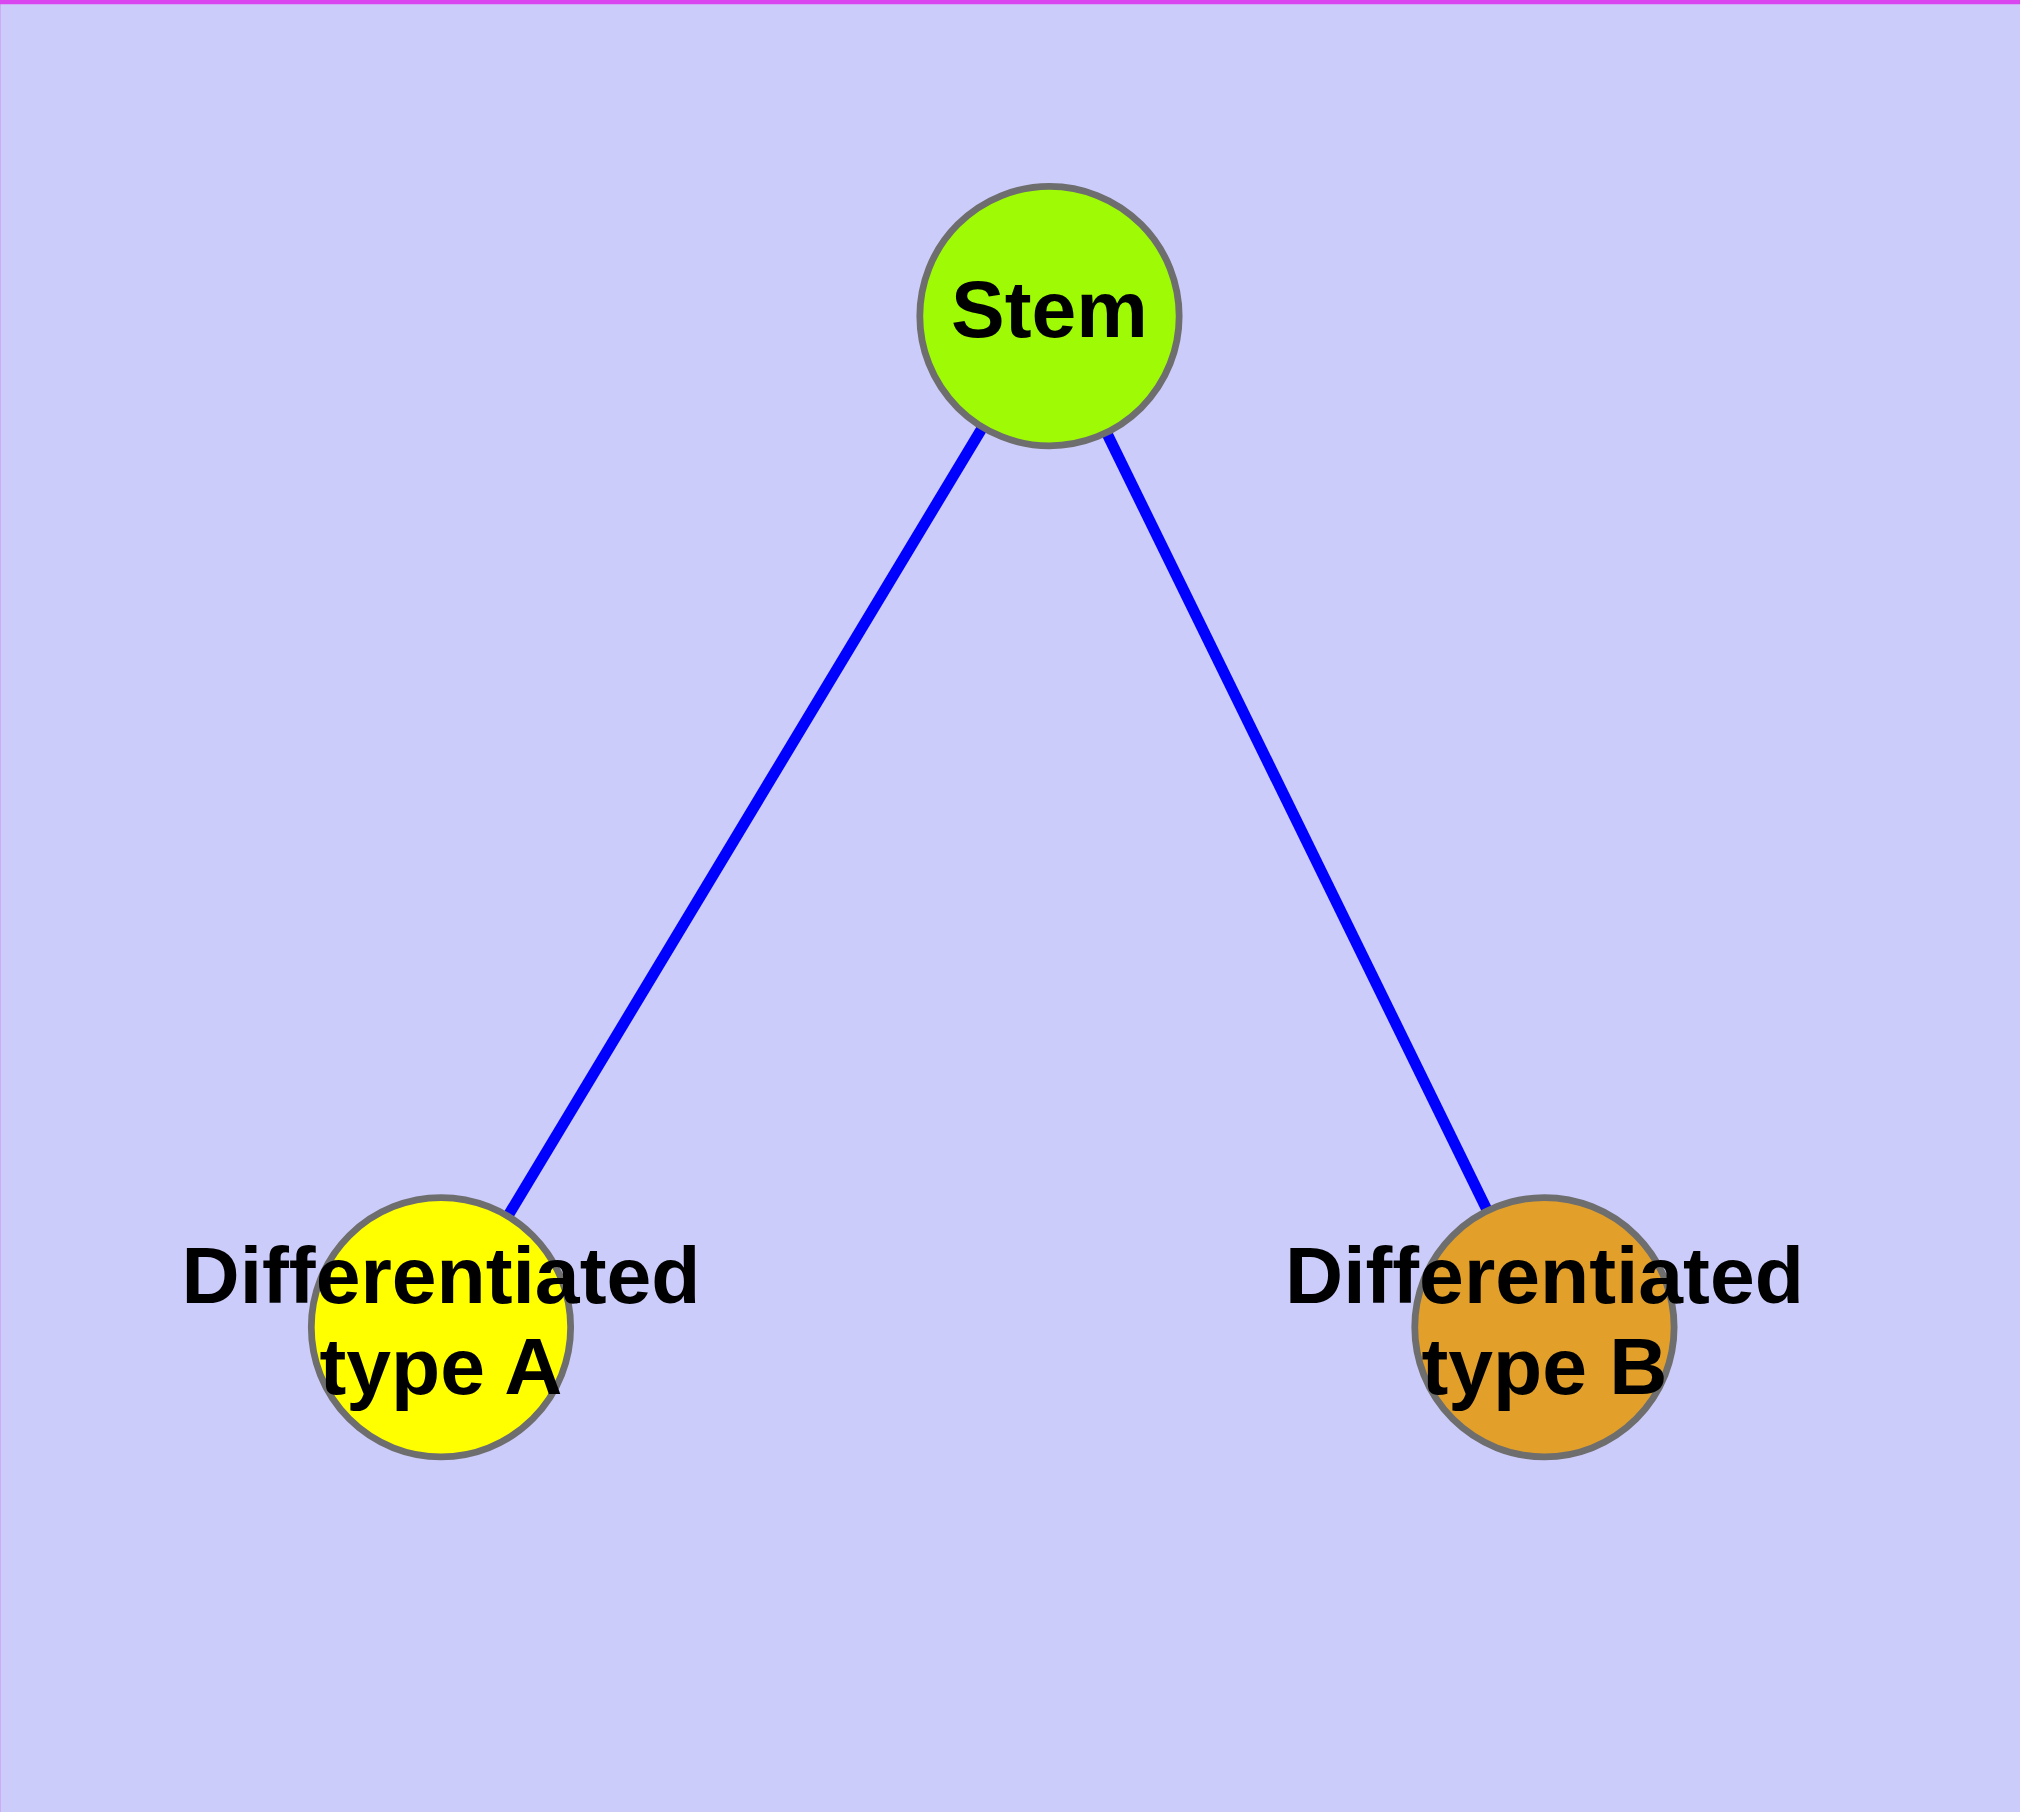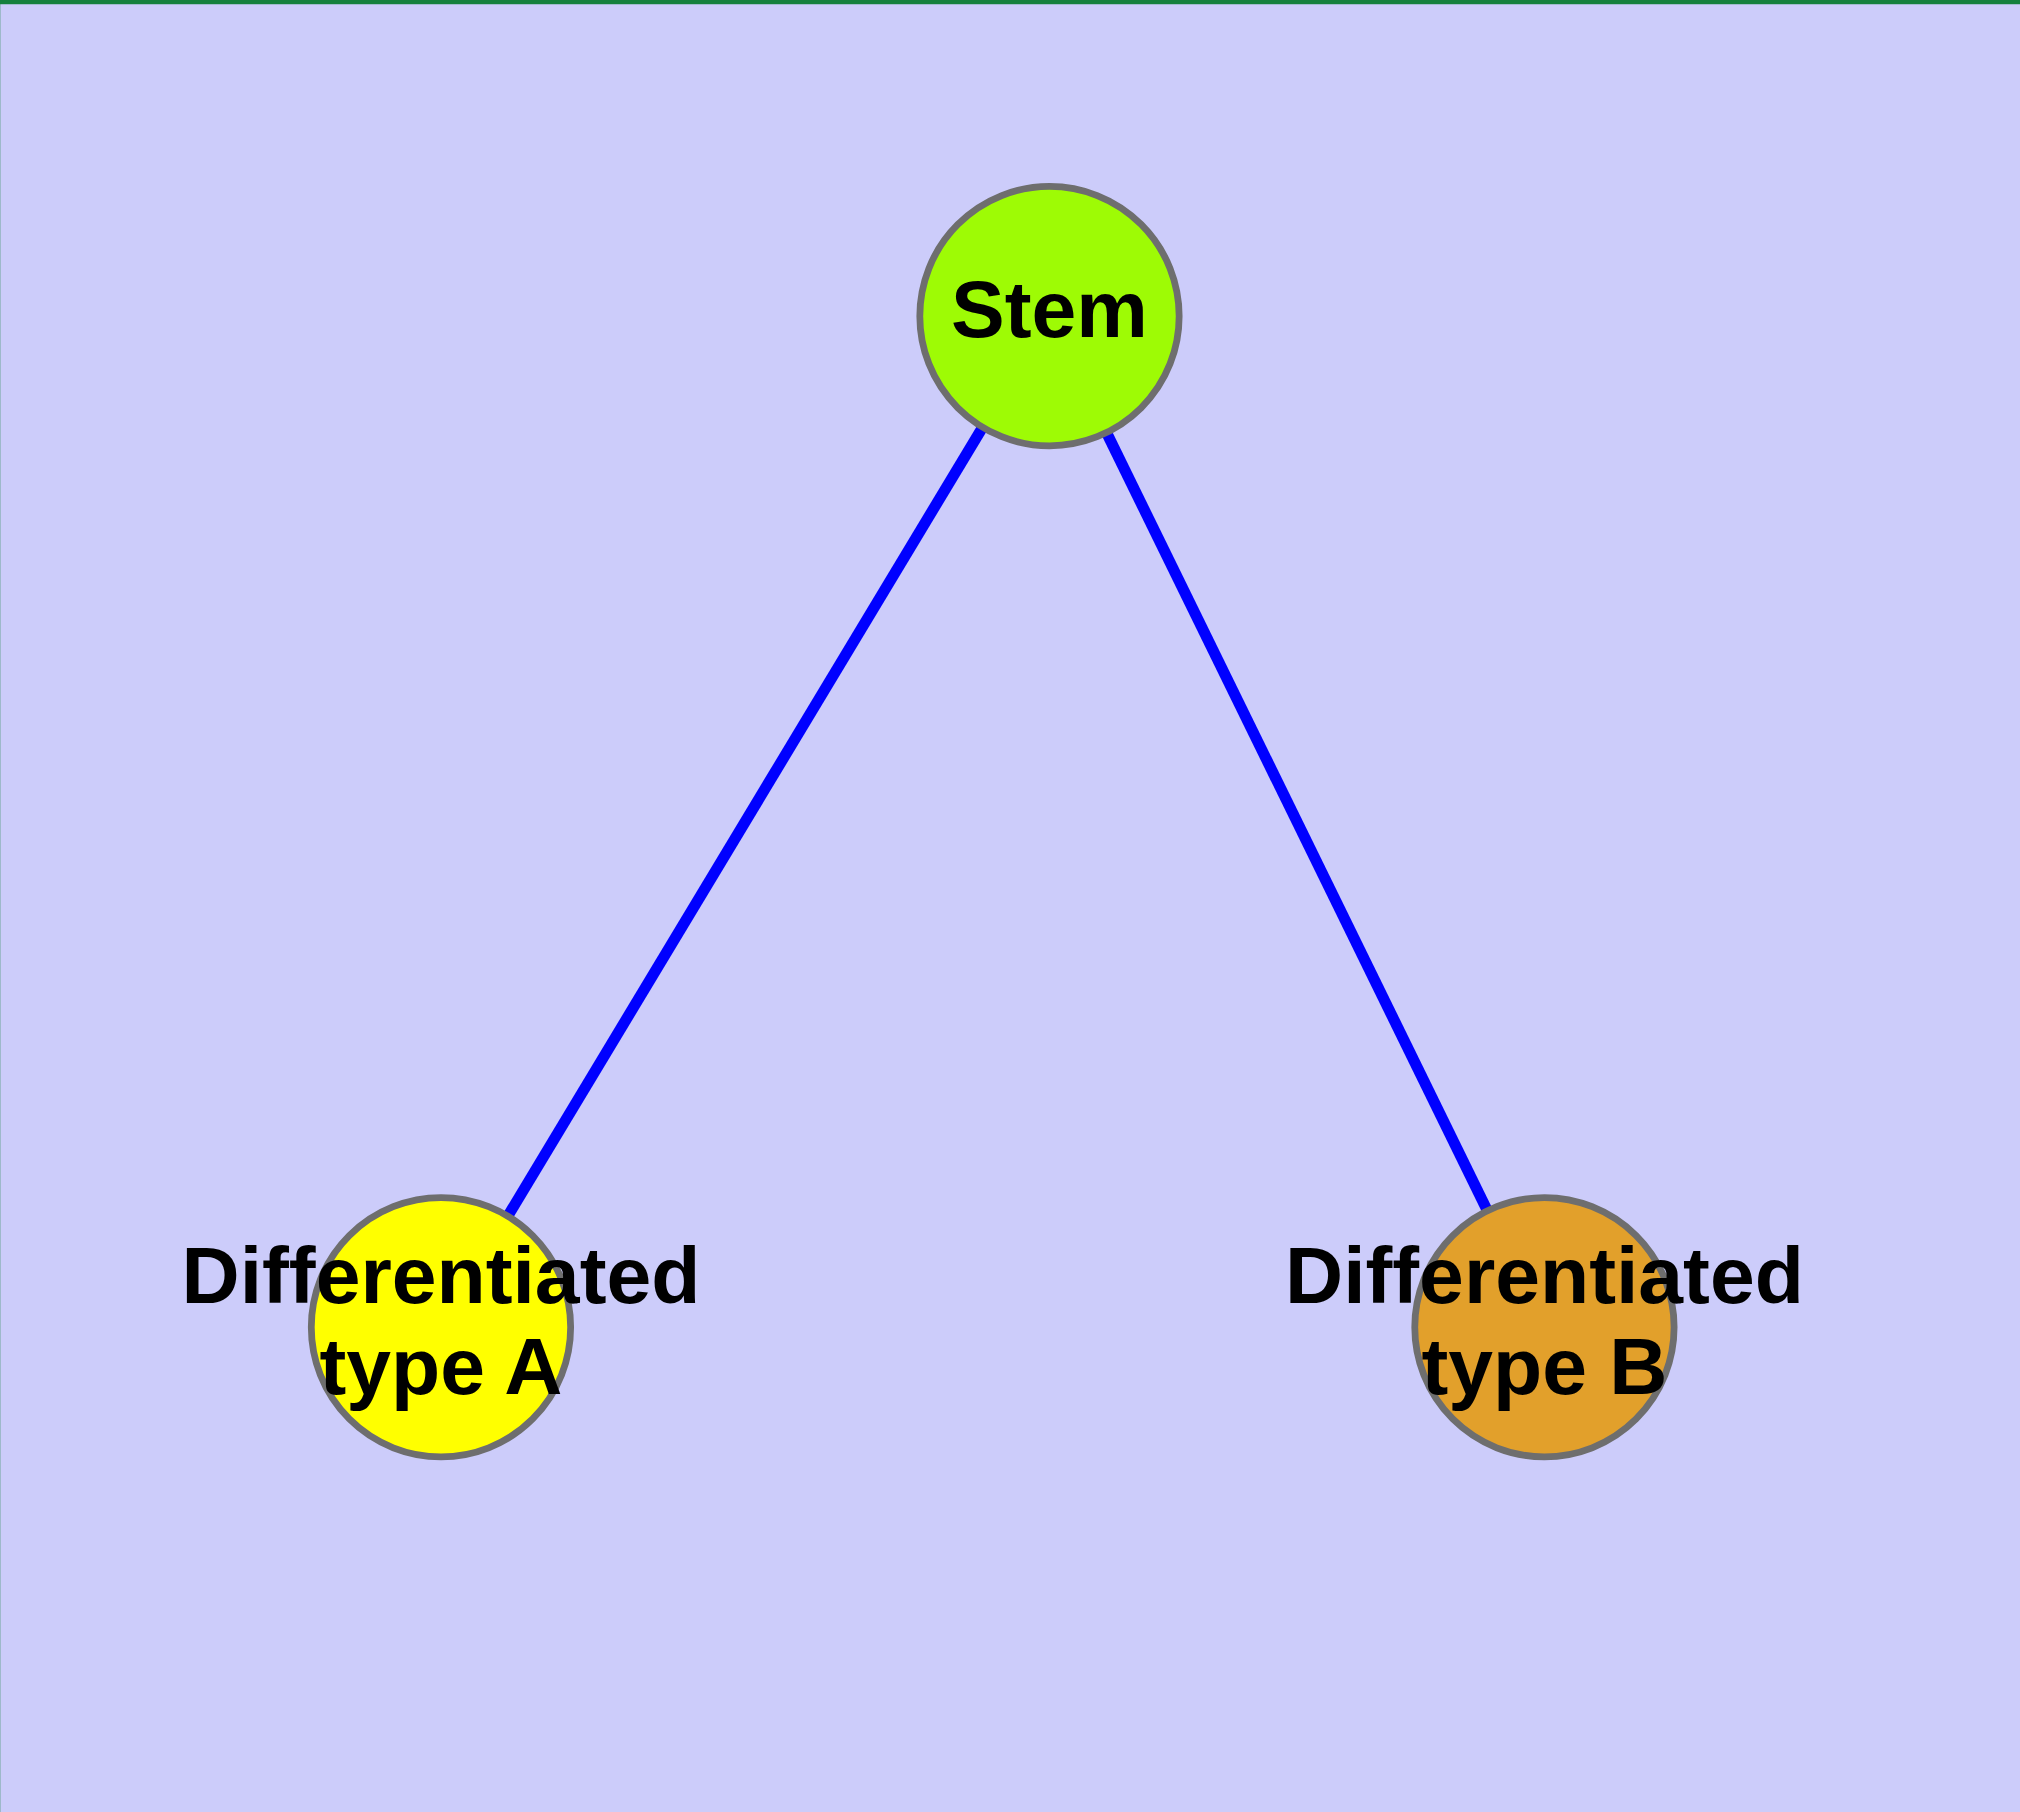--- a/index.html
+++ b/index.html
@@ -4,21 +4,21 @@
 <style>
   html, body {
     margin: 0;
     padding: 0;
     background: #ffffff;
   }
   #canvas {
     position: relative;
     width: 2021px;
     height: 1812px;
-    background: #15803d;
+    background: #d946ef;
     overflow: hidden;
     font-family: "Liberation Sans", sans-serif;
   }
   #graph-svg {
     position: absolute;
     left: 0;
     top: 0;
     width: 2021px;
     height: 1812px;
     display: block;

